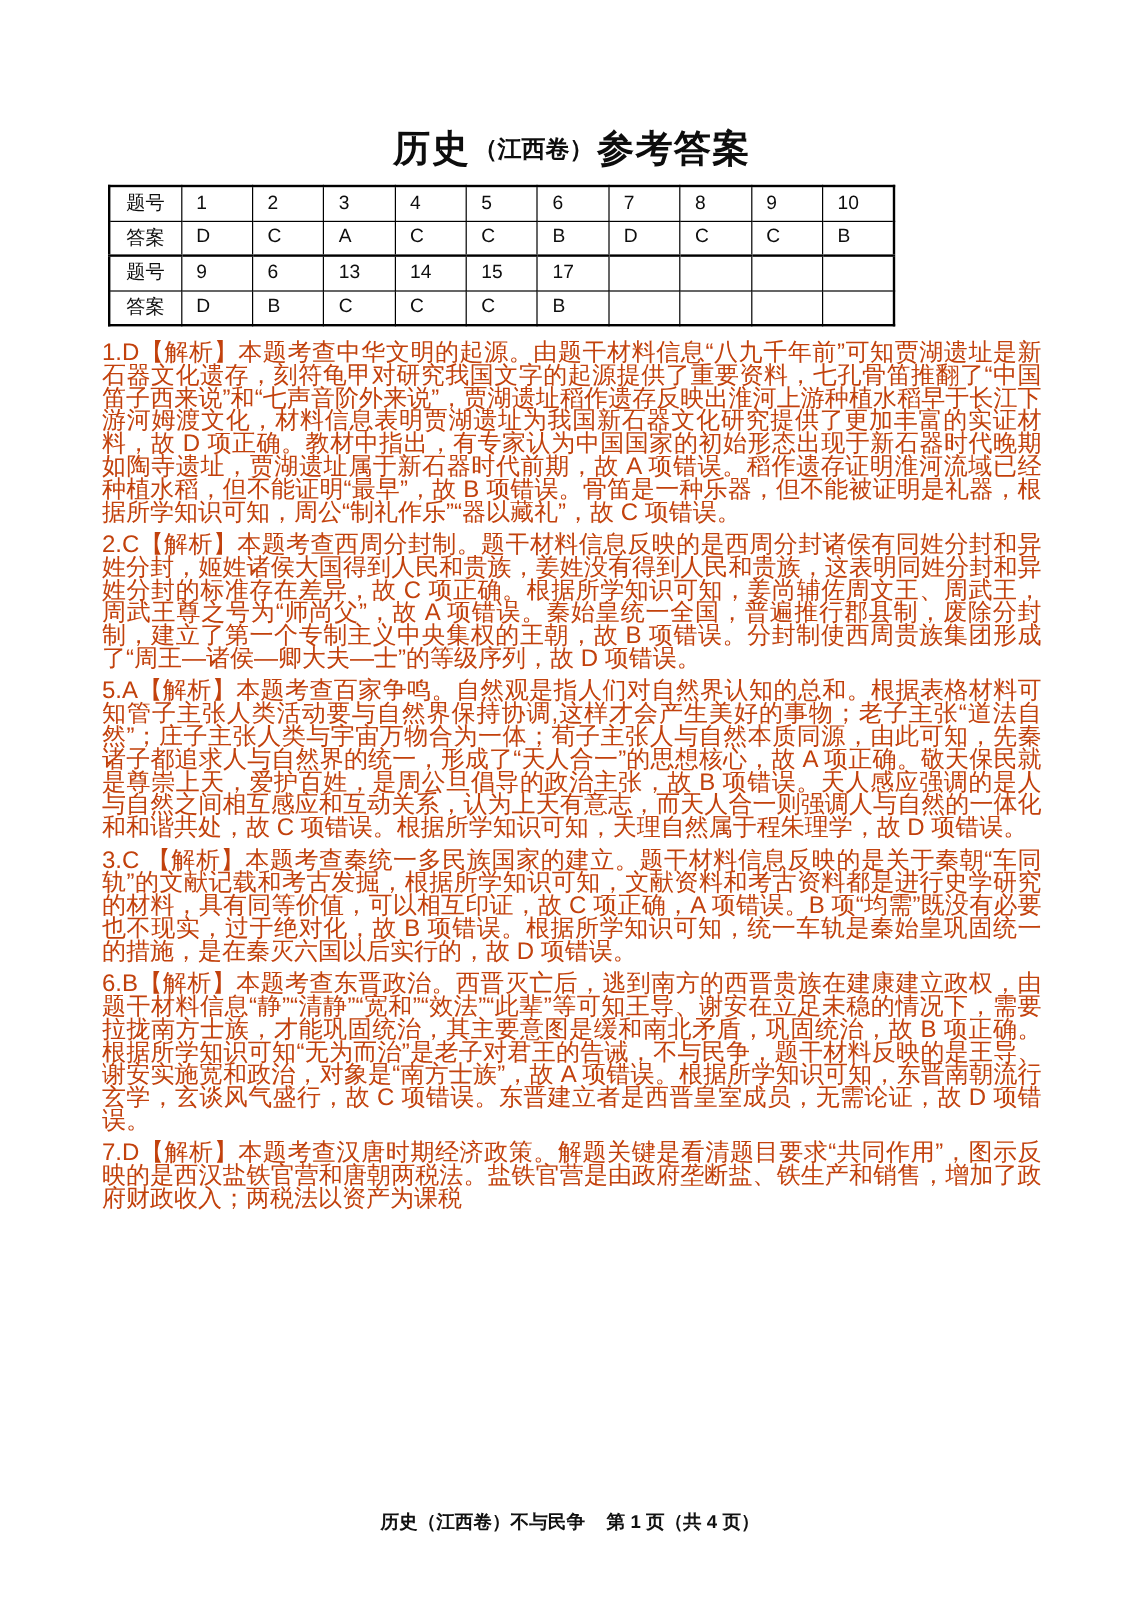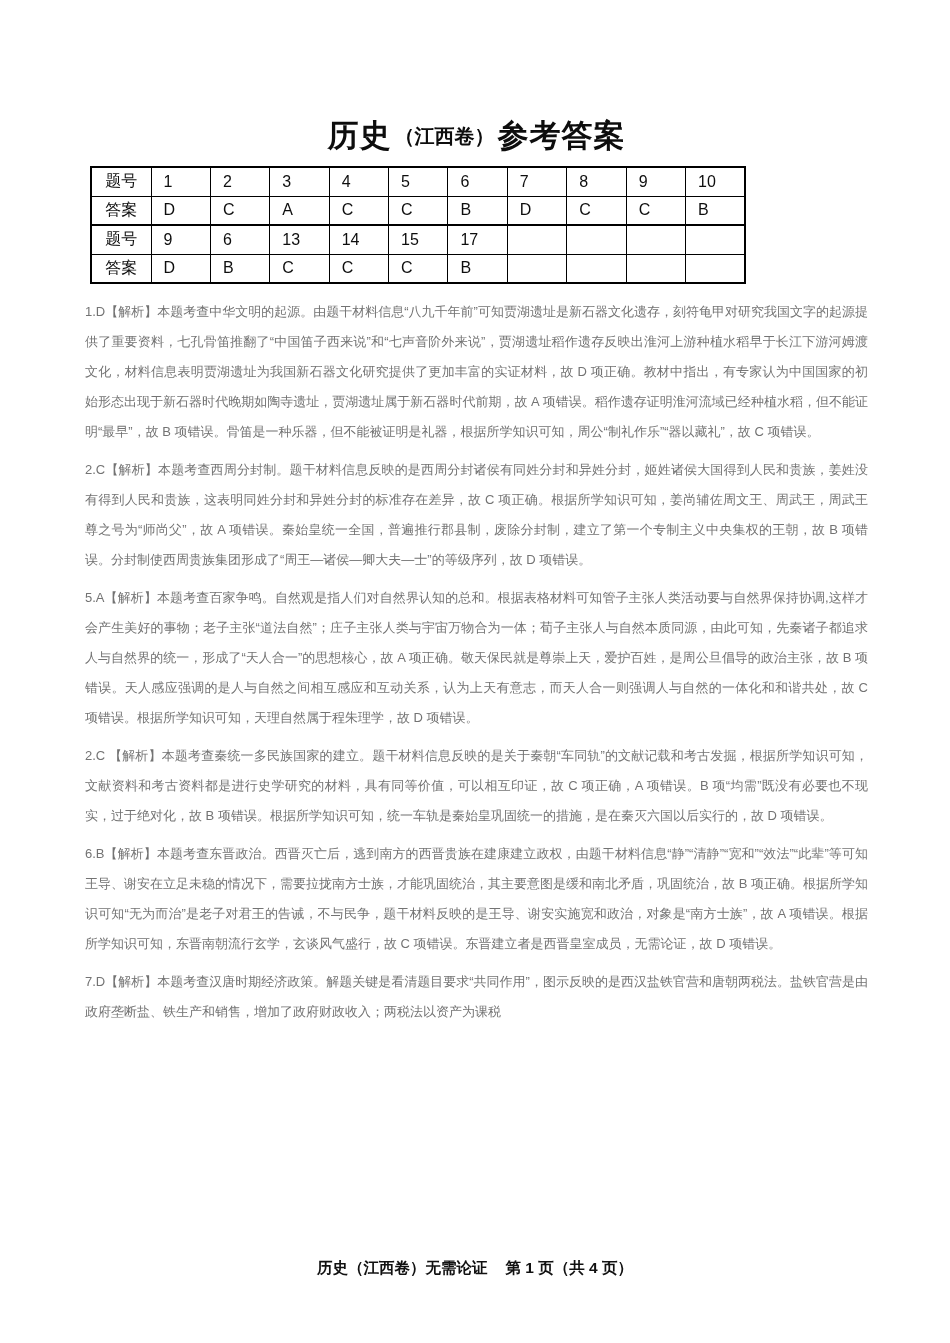--- a/index.html
+++ b/index.html
@@ -8,21 +8,21 @@
     width: 950px;
     height: 1343px;
     position: relative;
     font-family: "Liberation Sans", "DejaVu Sans", sans-serif;
     color: #141414;
     overflow: hidden;
   }
   .page {
     position: absolute;
     inset: 0;
-    padding: 12px 82px 0 85px;
+    padding: 0 82px 0 85px;
   }
   
   .title {
     margin-top: 103px;
     text-align: center;
     font-family: "Liberation Serif", "DejaVu Serif", serif;
     font-weight: bold;
     font-size: 31px;
     letter-spacing: 1px;
     color: #0d0d0d;
@@ -61,24 +61,24 @@
     font-size: 16px;
   }
   table.answers tr.group-divider td {
     border-top: 2px solid #000;
   }
   
   .explanations {
     margin-top: 13px;
   }
   .explanations p.para {
-    font-size: 13px;
-    line-height: 30px;
+    font-size: 20px;
+    line-height: 19px;
     text-align: justify;
-    color: #737373;
+    color: #c2410c;
     margin-bottom: 8px;
     word-break: break-all;
   }
   
   .footer {
     position: absolute;
     left: 0;
     right: 0;
     top: 1258px;
     text-align: center;
@@ -150,20 +150,20 @@
           <td></td>
           <td></td>
         </tr>
       </tbody>
   </table>
 
   <div class="explanations">
       <p class="para">1.D【解析】本题考查中华文明的起源。由题干材料信息“八九千年前”可知贾湖遗址是新石器文化遗存，刻符龟甲对研究我国文字的起源提供了重要资料，七孔骨笛推翻了“中国笛子西来说”和“七声音阶外来说”，贾湖遗址稻作遗存反映出淮河上游种植水稻早于长江下游河姆渡文化，材料信息表明贾湖遗址为我国新石器文化研究提供了更加丰富的实证材料，故 D 项正确。教材中指出，有专家认为中国国家的初始形态出现于新石器时代晚期如陶寺遗址，贾湖遗址属于新石器时代前期，故 A 项错误。稻作遗存证明淮河流域已经种植水稻，但不能证明“最早”，故 B 项错误。骨笛是一种乐器，但不能被证明是礼器，根据所学知识可知，周公“制礼作乐”“器以藏礼”，故 C 项错误。</p>
       <p class="para">2.C【解析】本题考查西周分封制。题干材料信息反映的是西周分封诸侯有同姓分封和异姓分封，姬姓诸侯大国得到人民和贵族，姜姓没有得到人民和贵族，这表明同姓分封和异姓分封的标准存在差异，故 C 项正确。根据所学知识可知，姜尚辅佐周文王、周武王，周武王尊之号为“师尚父”，故 A 项错误。秦始皇统一全国，普遍推行郡县制，废除分封制，建立了第一个专制主义中央集权的王朝，故 B 项错误。分封制使西周贵族集团形成了“周王—诸侯—卿大夫—士”的等级序列，故 D 项错误。</p>
       <p class="para">5.A【解析】本题考查百家争鸣。自然观是指人们对自然界认知的总和。根据表格材料可知管子主张人类活动要与自然界保持协调,这样才会产生美好的事物；老子主张“道法自然”；庄子主张人类与宇宙万物合为一体；荀子主张人与自然本质同源，由此可知，先秦诸子都追求人与自然界的统一，形成了“天人合一”的思想核心，故 A 项正确。敬天保民就是尊崇上天，爱护百姓，是周公旦倡导的政治主张，故 B 项错误。天人感应强调的是人与自然之间相互感应和互动关系，认为上天有意志，而天人合一则强调人与自然的一体化和和谐共处，故 C 项错误。根据所学知识可知，天理自然属于程朱理学，故 D 项错误。</p>
-      <p class="para">2.C 【解析】本题考查秦统一多民族国家的建立。题干材料信息反映的是关于秦朝“车同轨”的文献记载和考古发掘，根据所学知识可知，文献资料和考古资料都是进行史学研究的材料，具有同等价值，可以相互印证，故 C 项正确，A 项错误。B 项“均需”既没有必要也不现实，过于绝对化，故 B 项错误。根据所学知识可知，统一车轨是秦始皇巩固统一的措施，是在秦灭六国以后实行的，故 D 项错误。</p>
+      <p class="para">3.C 【解析】本题考查秦统一多民族国家的建立。题干材料信息反映的是关于秦朝“车同轨”的文献记载和考古发掘，根据所学知识可知，文献资料和考古资料都是进行史学研究的材料，具有同等价值，可以相互印证，故 C 项正确，A 项错误。B 项“均需”既没有必要也不现实，过于绝对化，故 B 项错误。根据所学知识可知，统一车轨是秦始皇巩固统一的措施，是在秦灭六国以后实行的，故 D 项错误。</p>
       <p class="para">6.B【解析】本题考查东晋政治。西晋灭亡后，逃到南方的西晋贵族在建康建立政权，由题干材料信息“静”“清静”“宽和”“效法”“此辈”等可知王导、谢安在立足未稳的情况下，需要拉拢南方士族，才能巩固统治，其主要意图是缓和南北矛盾，巩固统治，故 B 项正确。根据所学知识可知“无为而治”是老子对君王的告诫，不与民争，题干材料反映的是王导、谢安实施宽和政治，对象是“南方士族”，故 A 项错误。根据所学知识可知，东晋南朝流行玄学，玄谈风气盛行，故 C 项错误。东晋建立者是西晋皇室成员，无需论证，故 D 项错误。</p>
       <p class="para">7.D【解析】本题考查汉唐时期经济政策。解题关键是看清题目要求“共同作用”，图示反映的是西汉盐铁官营和唐朝两税法。盐铁官营是由政府垄断盐、铁生产和销售，增加了政府财政收入；两税法以资产为课税</p>
     </div>
 
-  <div class="footer"><span>历史（江西卷）无需论证</span><span class="page-label">第 1 页（共 4 页）</span></div>
+  <div class="footer"><span>历史（江西卷）不与民争</span><span class="page-label">第 1 页（共 4 页）</span></div>
 
 </div>
 
 </body></html>

